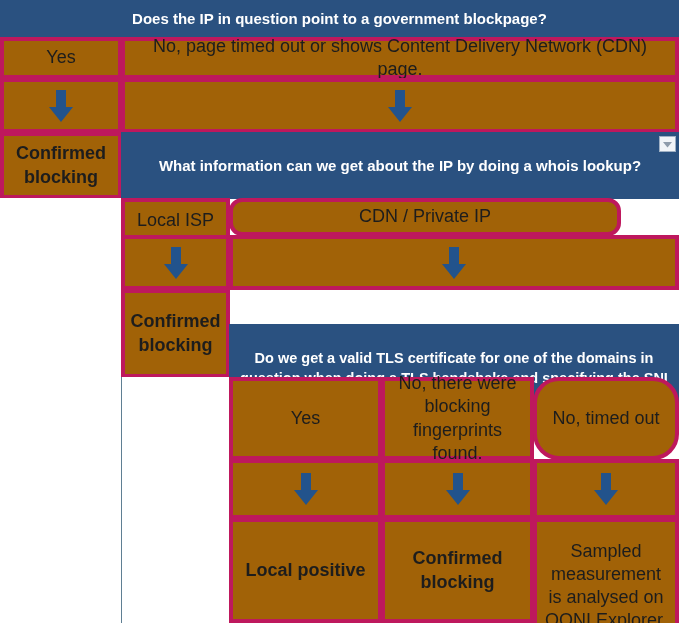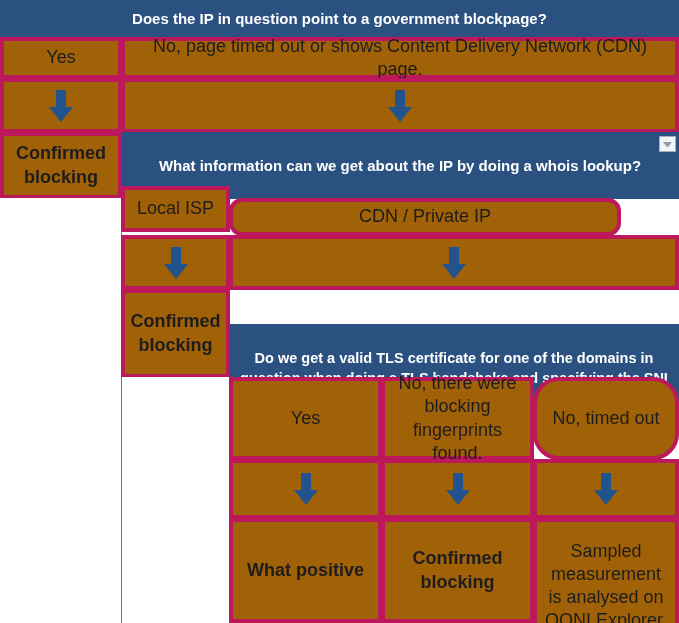--- a/index.html
+++ b/index.html
@@ -114,21 +114,21 @@
   <div class="cell qcell" style="left:121px; top:132px; width:558px; height:67px;">What information can we get about the IP by doing a whois lookup?</div>
 
   <div class="dropdown-btn" style="left:659px; top:136px;">
     <span>
       <svg width="11" height="9" viewBox="0 0 11 9" aria-hidden="true">
         <polygon points="1,2 10,2 5.5,7.5" fill="#8e9bab"></polygon>
       </svg>
     </span>
   </div>
 
-  <div class="cell" style="left:121px; top:186px; width:109px; height:46px;">Local ISP</div>
+  <div class="cell" style="left:121px; top:198px; width:109px; height:46px;">Local ISP</div>
 
   <div class="cell" style="left:229px; top:198px; width:392px; height:38px;border-radius:13px;">CDN / Private IP</div>
 
   <div class="cell arrow-cell" style="left:121px; top:235px; width:109px; height:55px;">
     <span>
       <svg class="arrow" viewBox="0 0 26 34" aria-hidden="true">
         <polygon points="8,1 18,1 18,18 25,18 13,33 1,18 8,18" fill="#22538c"></polygon>
       </svg>
     </span>
   </div>
@@ -170,19 +170,19 @@
   </div>
 
   <div class="cell arrow-cell" style="left:533px; top:459px; width:146px; height:60px;">
     <span>
       <svg class="arrow" viewBox="0 0 26 34" aria-hidden="true">
         <polygon points="8,1 18,1 18,18 25,18 13,33 1,18 8,18" fill="#22538c"></polygon>
       </svg>
     </span>
   </div>
 
-  <div class="cell bold" style="left:229px; top:518px; width:153px; height:105px;">What positive</div>
+  <div class="cell bold" style="left:229px; top:518px; width:153px; height:105px;">Local positive</div>
 
   <div class="cell bold" style="left:381px; top:518px; width:153px; height:105px;">Confirmed blocking</div>
 
   <div class="cell" style="left:533px; top:518px; width:146px; height:136px;">Sampled measurement is analysed on OONI Explorer.</div>
 
 </div>
 
 </body></html>

